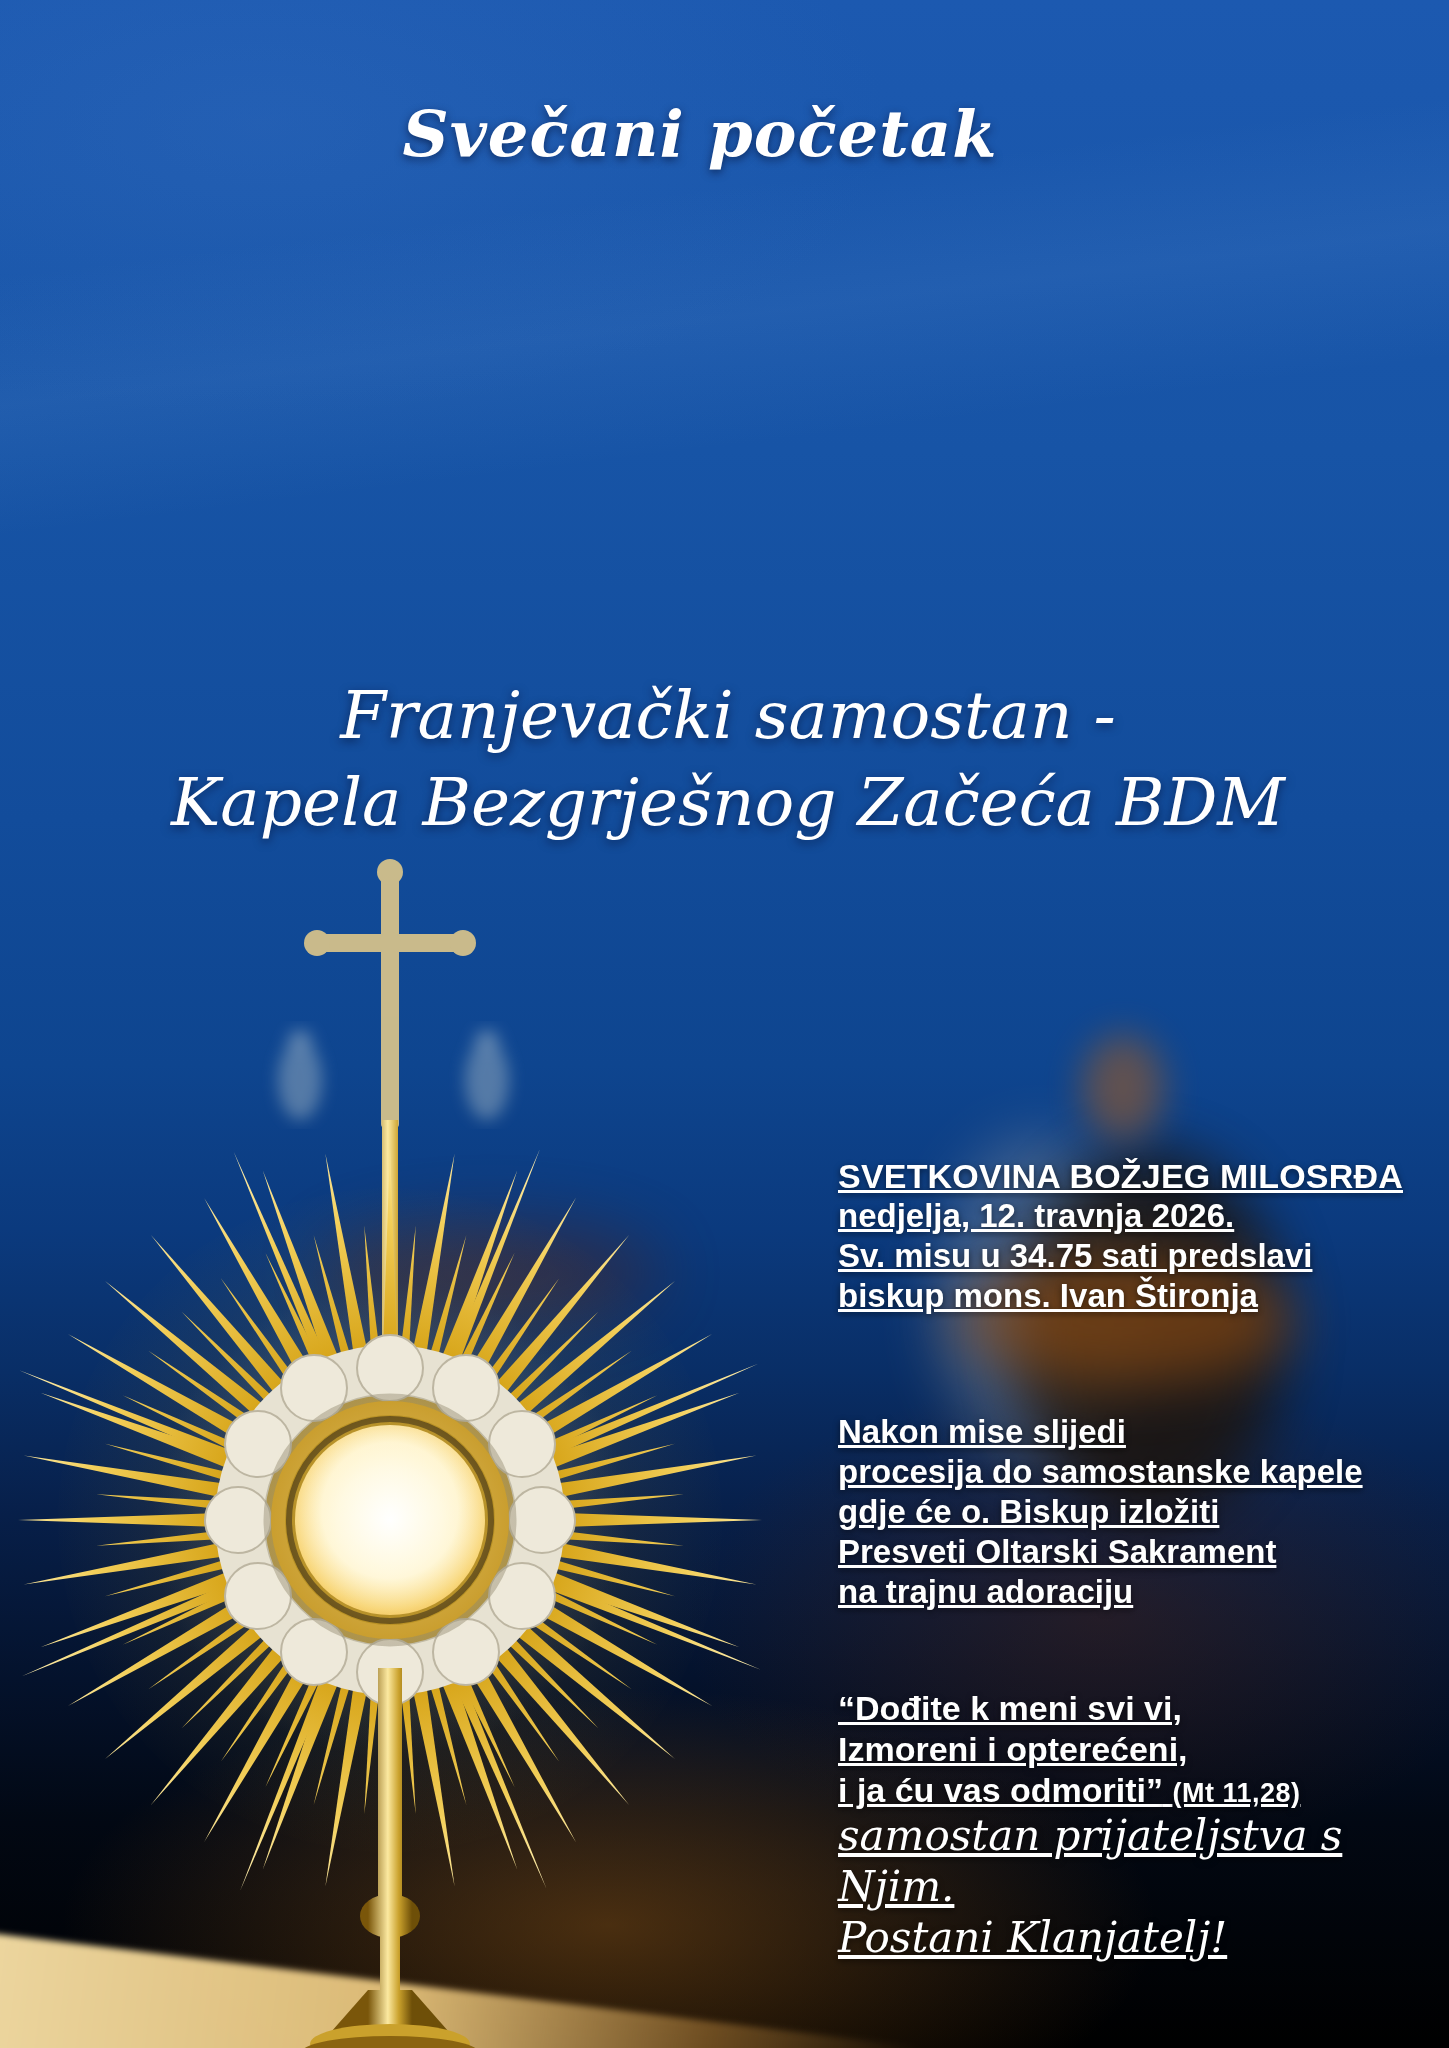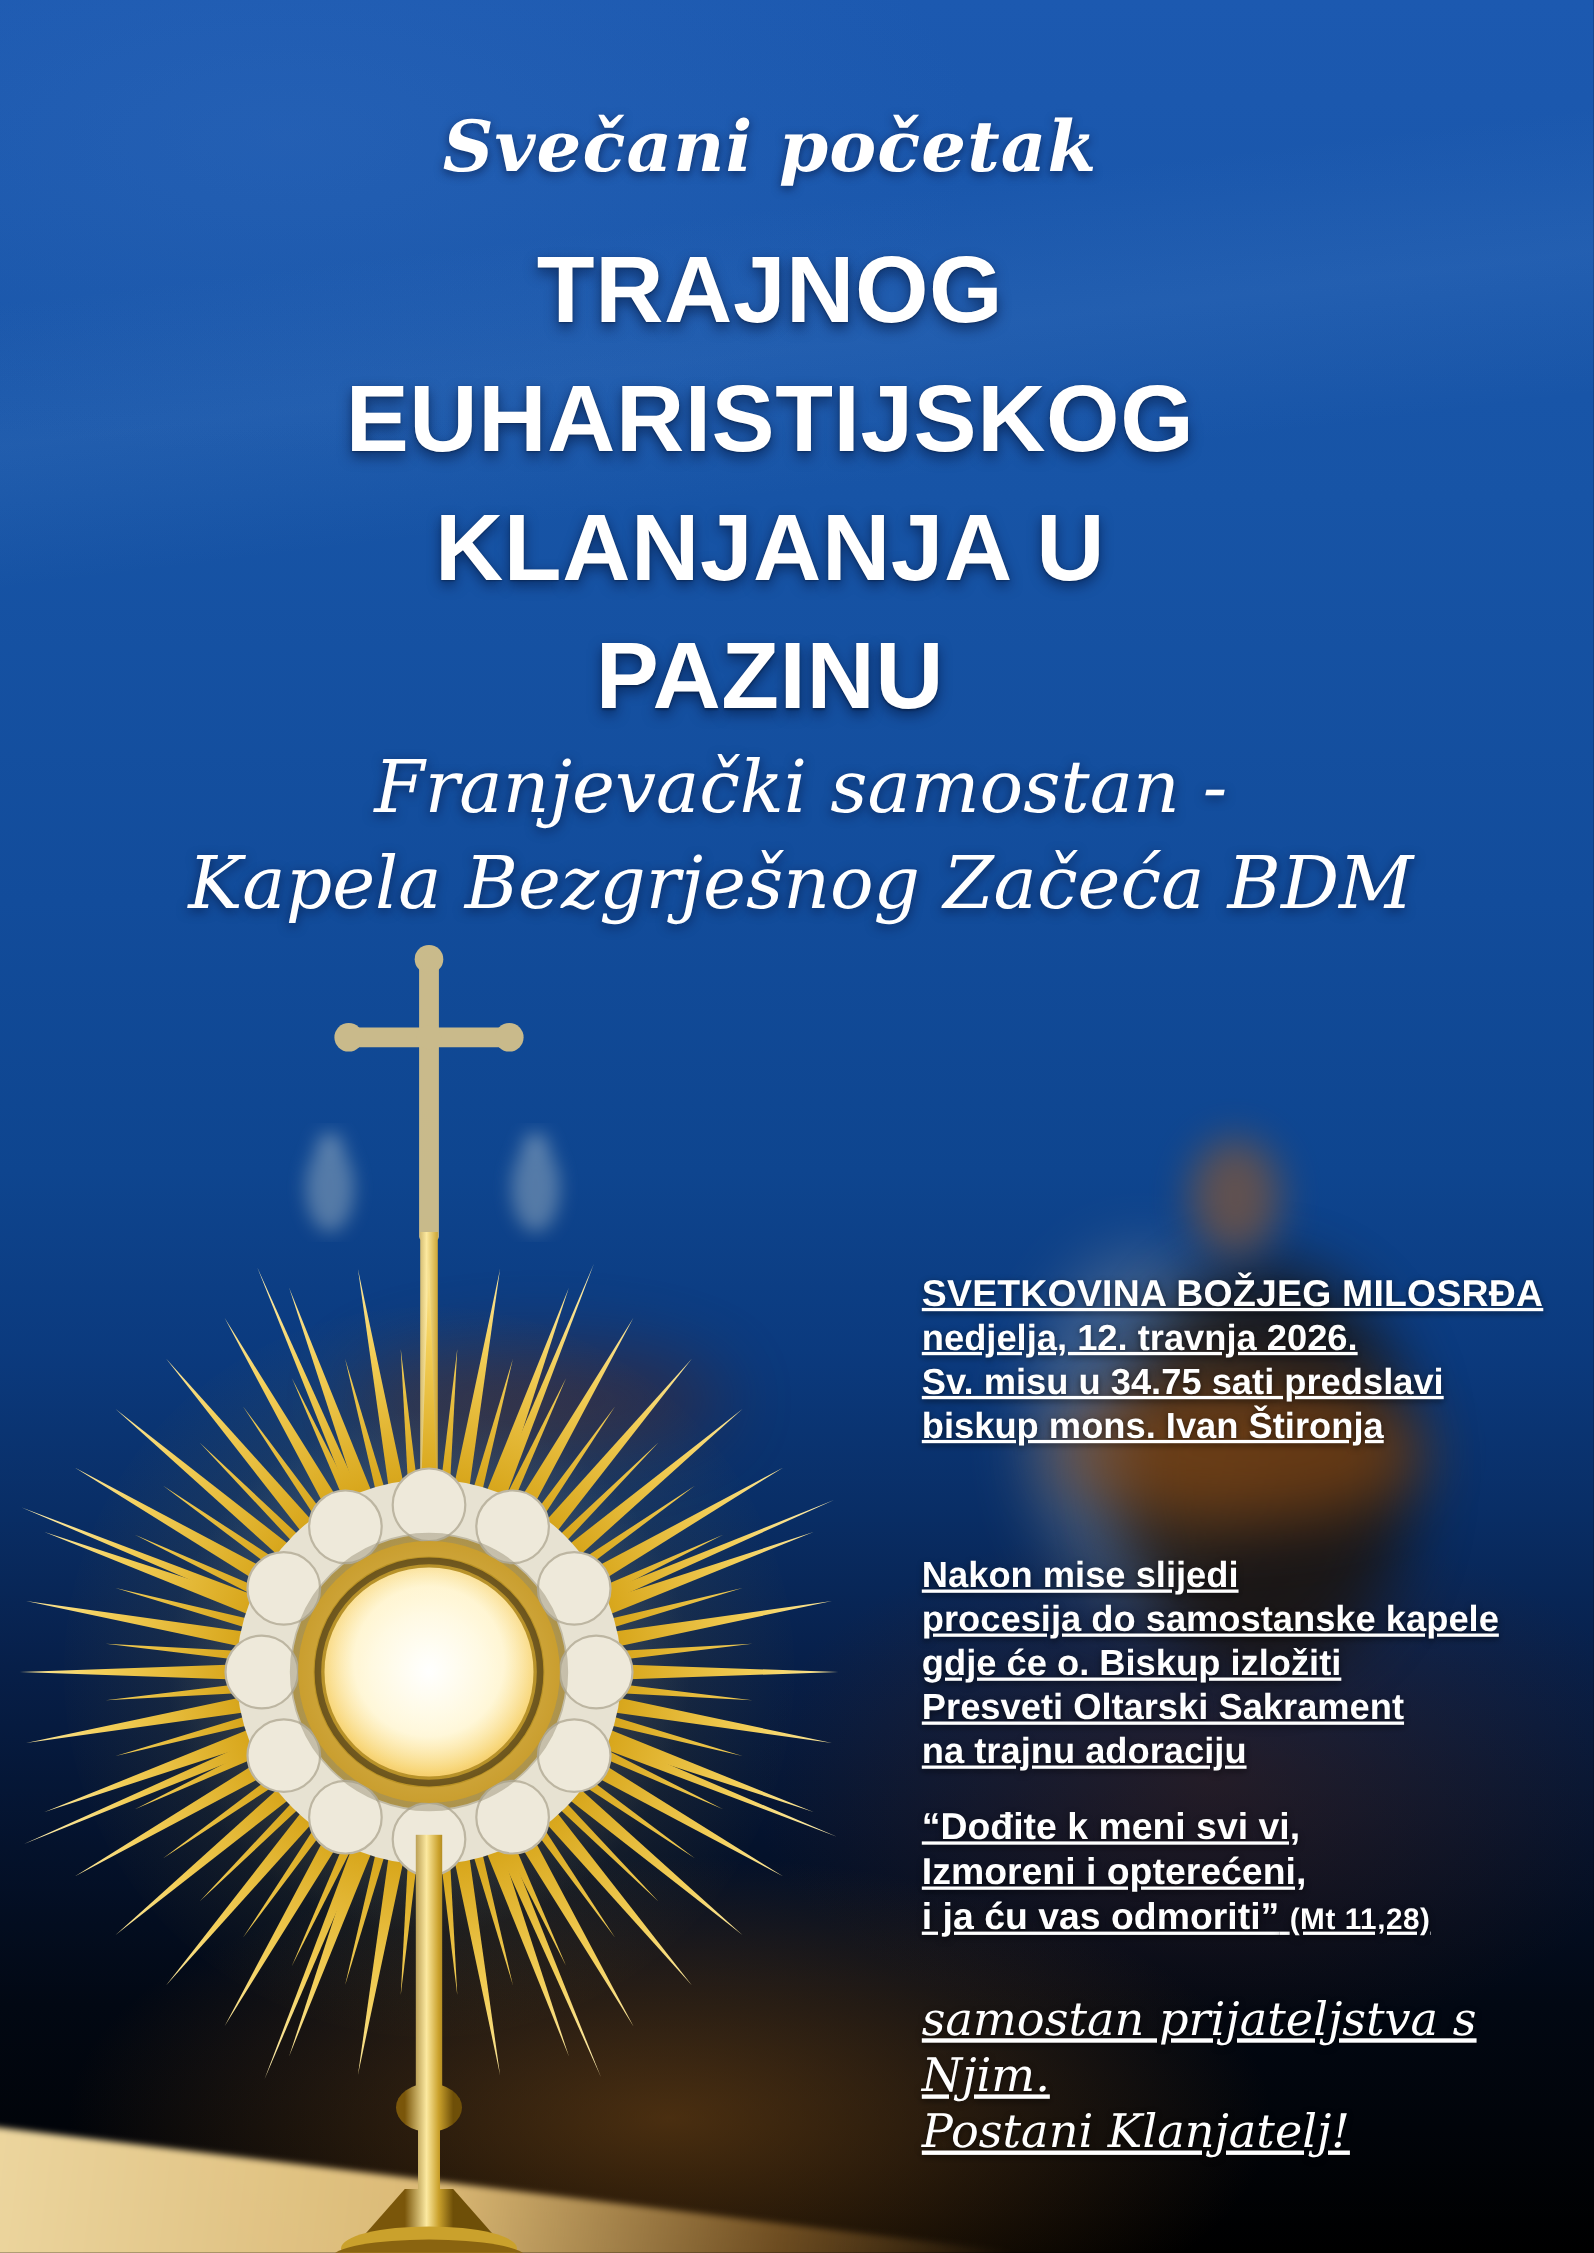--- a/index.html
+++ b/index.html
@@ -50,21 +50,21 @@
     text-shadow:0 5px 12px rgba(0,15,50,.55),0 1px 2px rgba(0,0,0,.35);}
   .title span{display:block;}
   .subtitle{top:672px;font-family:"DejaVu Serif",serif;font-style:italic;font-weight:500;
     font-size:66px;line-height:87px;text-shadow:0 3px 10px rgba(0,10,40,.55);padding-left:28px;}
   .subtitle span{display:block;}
   .col{position:absolute;left:838px;width:600px;text-shadow:0 2px 6px rgba(0,0,0,.55);}
   .col .line{display:block;text-decoration:underline;}
   .event{top:1156px;font-weight:700;font-size:33px;line-height:40px;}
   .event .head{font-size:34px;letter-spacing:0.2px;}
   .procession{top:1412px;font-weight:700;font-size:33px;line-height:40px;}
-  .quote{top:1641px;font-weight:700;font-size:34px;line-height:41px;}
+  .quote{top:1688px;font-weight:700;font-size:34px;line-height:41px;}
   .quote .qref{font-size:27px;font-weight:700;letter-spacing:0.5px;}
   .invite{top:1810px;font-family:"DejaVu Serif",serif;font-style:italic;font-weight:500;
     font-size:42px;line-height:51px;}
 </style>
 </head>
 <body>
 
 <div class="poster">
   <div class="bg"></div>
   <div class="streak"></div>
@@ -245,26 +245,20 @@
       <ellipse cx="420" cy="1086" rx="30" ry="22" fill="url(#grad-stem)"></ellipse>
       <rect x="410" y="1102" width="20" height="62" fill="url(#grad-stem)"></rect>
       <path d="M398,1160 L442,1160 L486,1210 L354,1210 Z" fill="url(#grad-stem)"></path>
       <ellipse cx="420" cy="1214" rx="80" ry="20" fill="#caa12c"></ellipse>
       <ellipse cx="420" cy="1222" rx="88" ry="16" fill="#8a6410"></ellipse>
     </g>
   </svg>
 
   <div class="centered pretitle">Svečani početak</div>
 
-  <h1 class="centered title">
-    <span>TRAJNOG</span>
-    <span>EUHARISTIJSKOG</span>
-    <span>KLANJANJA U</span>
-    <span>PAZINU</span>
-  </h1>
 
   <div class="centered subtitle">
     <span>Franjevački samostan -</span>
     <span>Kapela Bezgrješnog Začeća BDM</span>
   </div>
 
   <div class="col event">
     <span class="line head">SVETKOVINA BOŽJEG MILOSRĐA</span>
     <span class="line">nedjelja, 12. travnja 2026.</span>
     <span class="line">Sv. misu u 34.75 sati predslavi</span>

